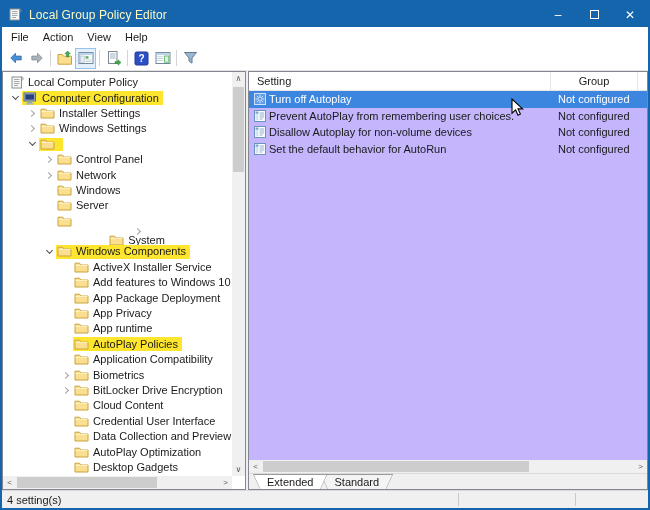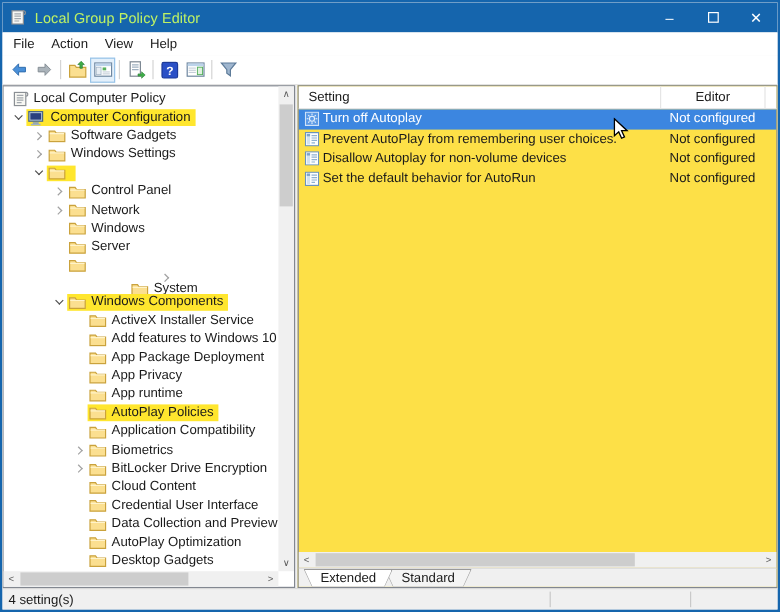--- a/index.html
+++ b/index.html
@@ -4,48 +4,48 @@
 <style>
   * { margin:0; padding:0; box-sizing:border-box; }
   html,body { width:650px; height:510px; }
   body { font-family:"Liberation Sans", sans-serif; font-size:11px; color:#1a1a1a; background:#fff; }
 
   .window { width:650px; height:510px; border:2px solid var(--accent,#1565ad); display:flex; flex-direction:column; background:#f0f0f0; position:relative; overflow:hidden; }
 
   
   .titlebar { height:25px; background:var(--accent,#1565ad); display:flex; align-items:center; flex:none; }
   .titlebar .app-icon { margin:0 7px 0 6px; display:flex; }
-  .titlebar .title { color:#bef264; font-size:12px; letter-spacing:0.1px; flex:1; }
+  .titlebar .title { color:#fef9c3; font-size:12px; letter-spacing:0.1px; flex:1; }
   .win-controls { display:flex; height:100%; }
   .win-btn { width:36px; height:100%; display:flex; align-items:center; justify-content:center; color:#fff; font-size:12px; }
   .win-btn.max span { display:block; width:9px; height:9px; border:1px solid #fff; }
 
   
   .menubar { height:19px; background:#fff; display:flex; align-items:center; padding-left:2px; flex:none; }
   .menu-item { padding:0 7px; height:100%; display:flex; align-items:center; }
 
   
   .toolbar { height:25px; background:#fff; display:flex; align-items:center; padding-left:3px; border-bottom:1px solid #e2e2e2; flex:none; }
   .tbtn { width:21px; height:21px; display:flex; align-items:center; justify-content:center; border:1px solid transparent; }
   .tbtn.active { background:#e4f0fb; border-color:#98c3e8; }
   .tsep { width:1px; height:16px; background:#d4d4d4; margin:0 3px; }
 
   
   .main { flex:1; display:flex; background:#f0f0f0; min-height:0; }
   .tree-pane { width:244px; background:#fff; border:1px solid #828790; position:relative; flex:none; }
   .pane-gap { width:2px; flex:none; }
-  .list-pane { flex:1; background:#fde047; border:1px solid #828790; display:flex; flex-direction:column; min-width:0; }
+  .list-pane { flex:1; background:#c4b5fd; border:1px solid #828790; display:flex; flex-direction:column; min-width:0; }
 
   
   .tree-rows { position:absolute; left:0; top:1px; right:13px; bottom:13px; overflow:hidden; padding-top:2px; }
   .trow { height:15.4px; display:flex; align-items:center; white-space:nowrap; }
   .chev { width:14px; flex:none; display:flex; align-items:center; justify-content:center; }
   .chev i { display:block; width:5px; height:5px; border-right:1.3px solid #a2a2a2; border-bottom:1.3px solid #a2a2a2; transform:rotate(-45deg); margin-left:-2px; }
   .chev.exp i { border-color:#4d4d4d; transform:rotate(45deg); margin-top:-3px; margin-left:0; }
-  .hlwrap { display:flex; align-items:center; padding:0.5px 4px 0.5px 1px; }
+  .hlwrap { display:flex; padding:0.5px 4px 0.5px 1px; }
   .hlwrap.hl { background:var(--hl,#ffe62e); }
   .ticon { display:flex; margin-right:4px; flex:none; }
   .tlabel { line-height:13px; }
 
   
   .sb { background:#f0f0f0; position:absolute; }
   .sb .arrow { position:absolute; width:13px; height:13px; display:flex; align-items:center; justify-content:center; color:#5a5a5a; font-size:8px; line-height:1; }
   .sb .thumb { position:absolute; background:#cdcdcd; }
   .tree-vsb { right:0; top:0; bottom:13px; width:13px; }
   .tree-vsb .up { top:0; }  .tree-vsb .down { bottom:0; }
@@ -235,21 +235,21 @@
             <span class="chev">
               <i></i>
             </span>
             <span class="hlwrap">
               <span class="ticon">
                 <svg width="15" height="12" viewBox="0 0 15 12">
                   <path d="M1 2.2h4.6l1.3 1.8H14v7H1z" fill="#fbdf90" stroke="#caa23c"></path>
                   <path d="M1.5 4.4h12" stroke="#fff3c9"></path>
                 </svg>
               </span>
-              <span class="tlabel">Software Gadgets</span>
+              <span class="tlabel">Installer Settings</span>
             </span>
           </div>
           <div class="trow" style="padding-left: 22px;">
             <span class="chev">
               <i></i>
             </span>
             <span class="hlwrap">
               <span class="ticon">
                 <svg width="15" height="12" viewBox="0 0 15 12">
                   <path d="M1 2.2h4.6l1.3 1.8H14v7H1z" fill="#fbdf90" stroke="#caa23c"></path>
@@ -546,21 +546,21 @@
         <span class="thumb"></span>
         <span class="arrow right">&gt;</span>
       </div>
     </div>
 
     <div class="pane-gap"></div>
 
     <div class="list-pane">
       <div class="list-header">
         <span class="col-h setting">Setting</span>
-        <span class="col-h state">Editor</span>
+        <span class="col-h state">Group</span>
         <span class="col-h rest"></span>
       </div>
       <div class="list-rows">
           <div class="lrow sel">
             <span class="licon">
               <svg width="12" height="12" viewBox="0 0 12 12">
                 <rect x="0.5" y="0.5" width="11" height="11" fill="#5d9be6" stroke="#cfe2f8"></rect>
                 <g stroke="#eaf3fd" fill="none" stroke-width="0.9">
                   <circle cx="6" cy="6" r="2.1"></circle>
                   <path d="M6 1.6v1.5M6 8.9v1.5M1.6 6h1.5M8.9 6h1.5M2.9 2.9l1 1M8.1 8.1l1 1M9.1 2.9l-1 1M3.9 8.1l-1 1"></path>

